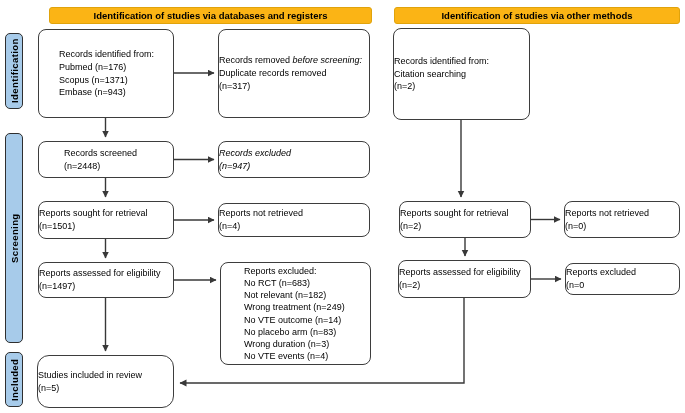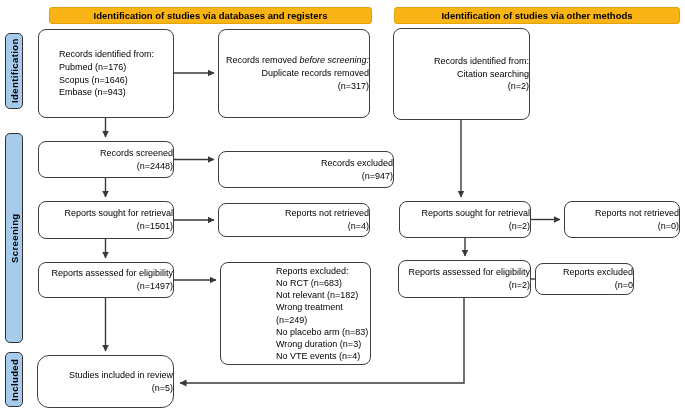--- a/index.html
+++ b/index.html
@@ -15,45 +15,45 @@
   }
   .side {
     position:absolute; background:var(--sidebar-bg,#a7cbea);
     border:1px solid #2f2f2f; border-radius:5px;
     display:flex; align-items:center; justify-content:center;
     font-weight:bold; font-size:9.5px; letter-spacing:0.4px;
     writing-mode:vertical-rl; transform:rotate(180deg); box-sizing:border-box;
   }
   .fbox {
     position:absolute; background:#fff; border:1.4px solid #3d3d3d; border-radius:8px;
-    display:flex; flex-direction:column; justify-content:center; align-items:flex-end;
+    display:flex; flex-direction:column; justify-content:center; align-items:flex-start;
     text-align:center; font-size:9px; line-height:1.42; box-sizing:border-box;
   }
   .fbox.leftalign { align-items:flex-start; text-align:left; }
   .arrows { position:absolute; left:0; top:0; }
   
   #hdr-left   { left:49px;  top:7px;  width:323px; height:17px; }
   #hdr-right  { left:394px; top:7px;  width:286px; height:17px; }
   #side-identification { left:5px; top:33px;  width:18px; height:76px; }
   #side-screening      { left:5px; top:133px; width:18px; height:210px; }
   #side-included       { left:5px; top:352px; width:18px; height:55px; }
   #box-db-identified     { left:38px;  top:29px;  width:136px; height:89px; padding-left:20px; }
   #box-removed-before    { left:218px; top:29px;  width:152px; height:89px; }
-  #box-records-screened  { left:38px;  top:141px; width:136px; height:37px; }
-  #box-records-excluded  { left:218px; top:151px; width:176px; height:37px; }
+  #box-records-screened  { left:38px;  top:141px; width:136px; height:37px;padding-left:25px; }
+  #box-records-excluded  { left:218px; top:141px; width:152px; height:37px;font-style:italic; }
   #box-reports-sought    { left:38px;  top:201px; width:136px; height:38px; }
   #box-reports-not-retrieved { left:218px; top:203px; width:152px; height:34px; }
   #box-reports-assessed  { left:38px;  top:262px; width:136px; height:36px; }
-  #box-reports-excluded-detail { left:220px; top:262px; width:151px; height:103px; padding-left:55px; line-height:1.35; }
+  #box-reports-excluded-detail { left:220px; top:262px; width:151px; height:103px; padding-left:23px; line-height:1.35; }
   #box-studies-included  { left:37px;  top:355px; width:137px; height:53px;border-radius:12px; }
   #box-other-identified  { left:393px; top:28px;  width:137px; height:92px; }
   #box-reports-sought-2  { left:399px; top:201px; width:132px; height:37px; }
   #box-reports-not-retrieved-2 { left:564px; top:201px; width:116px; height:37px; }
   #box-reports-assessed-2 { left:398px; top:260px; width:133px; height:38px; }
-  #box-reports-excluded-2 { left:535px; top:263px; width:99px; height:32px; }
+  #box-reports-excluded-2 { left:565px; top:263px; width:115px; height:32px; }
 </style>
 </head>
 <body>
 
 <div class="canvas">
 
   <div class="hdr" id="hdr-left">Identification of studies via databases and registers</div>
   <div class="hdr" id="hdr-right">Identification of studies via other methods</div>
 
   <div class="side" id="side-identification">Identification</div>
@@ -79,21 +79,21 @@
       <path d="M531,219.5 L560,219.5" marker-end="url(#ah)"></path>
       <path d="M465,238 L465,256" marker-end="url(#ah)"></path>
       <path d="M531,279 L561,279" marker-end="url(#ah)"></path>
       <path d="M464,298 L464,383 L180,383" marker-end="url(#ah)"></path>
     </g>
   </svg>
 
   <div class="fbox leftalign" id="box-db-identified">
     <div>Records identified from:</div>
     <div>Pubmed (n=176)</div>
-    <div>Scopus (n=1646)</div>
+    <div>Scopus (n=1371)</div>
     <div>Embase (n=943)</div>
   </div>
 
   <div class="fbox" id="box-removed-before">
     <div><span>Records removed </span><i>before screening:</i></div>
     <div>Duplicate records removed</div>
     <div>(n=317)</div>
   </div>
 
   <div class="fbox" id="box-records-screened">
@@ -119,20 +119,21 @@
   <div class="fbox" id="box-reports-assessed">
     <div>Reports assessed for eligibility</div>
     <div>(n=1497)</div>
   </div>
 
   <div class="fbox leftalign" id="box-reports-excluded-detail">
     <div>Reports excluded:</div>
     <div>No RCT (n=683)</div>
     <div>Not relevant (n=182)</div>
     <div>Wrong treatment (n=249)</div>
+    <div>No VTE outcome (n=14)</div>
     <div>No placebo arm (n=83)</div>
     <div>Wrong duration (n=3)</div>
     <div>No VTE events (n=4)</div>
   </div>
 
   <div class="fbox" id="box-studies-included">
     <div>Studies included in review</div>
     <div>(n=5)</div>
   </div>
 

